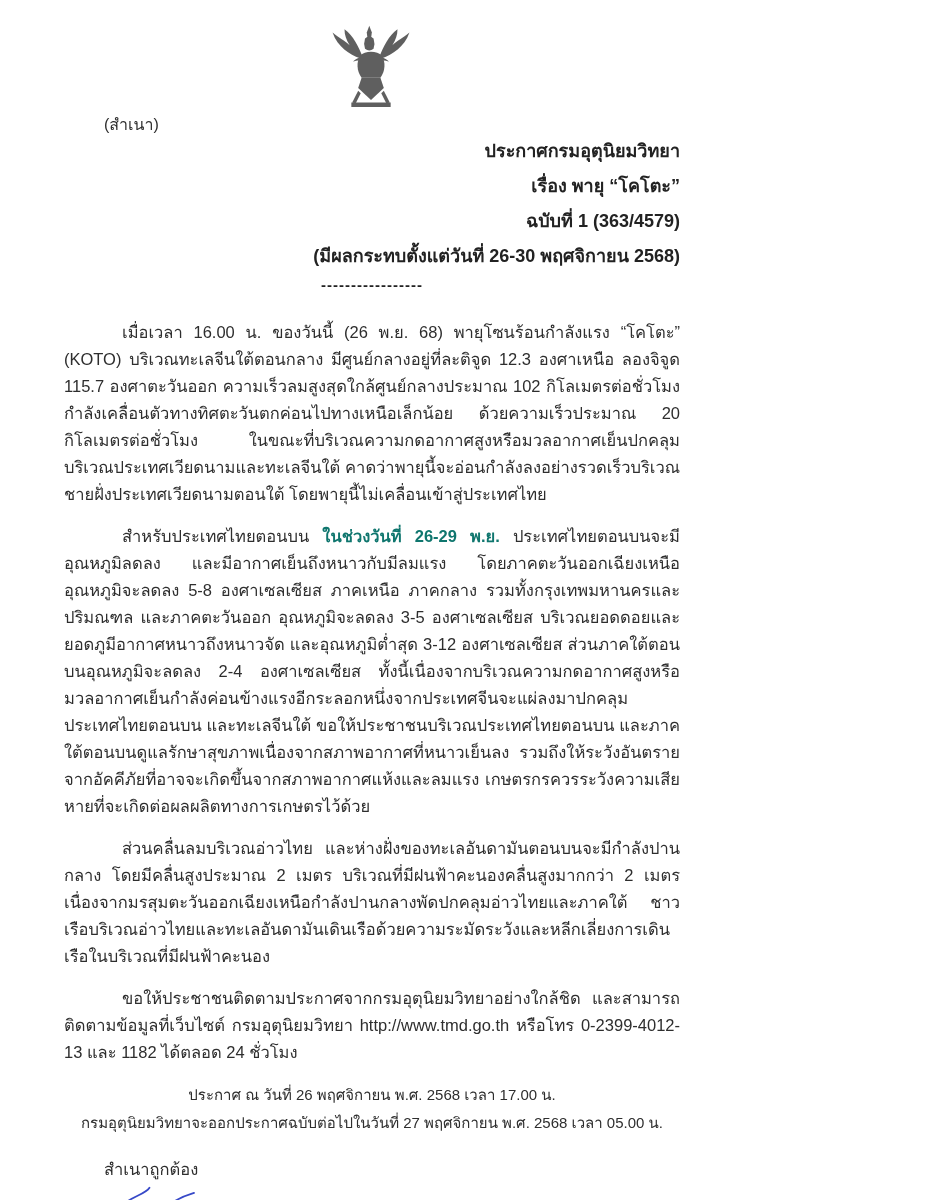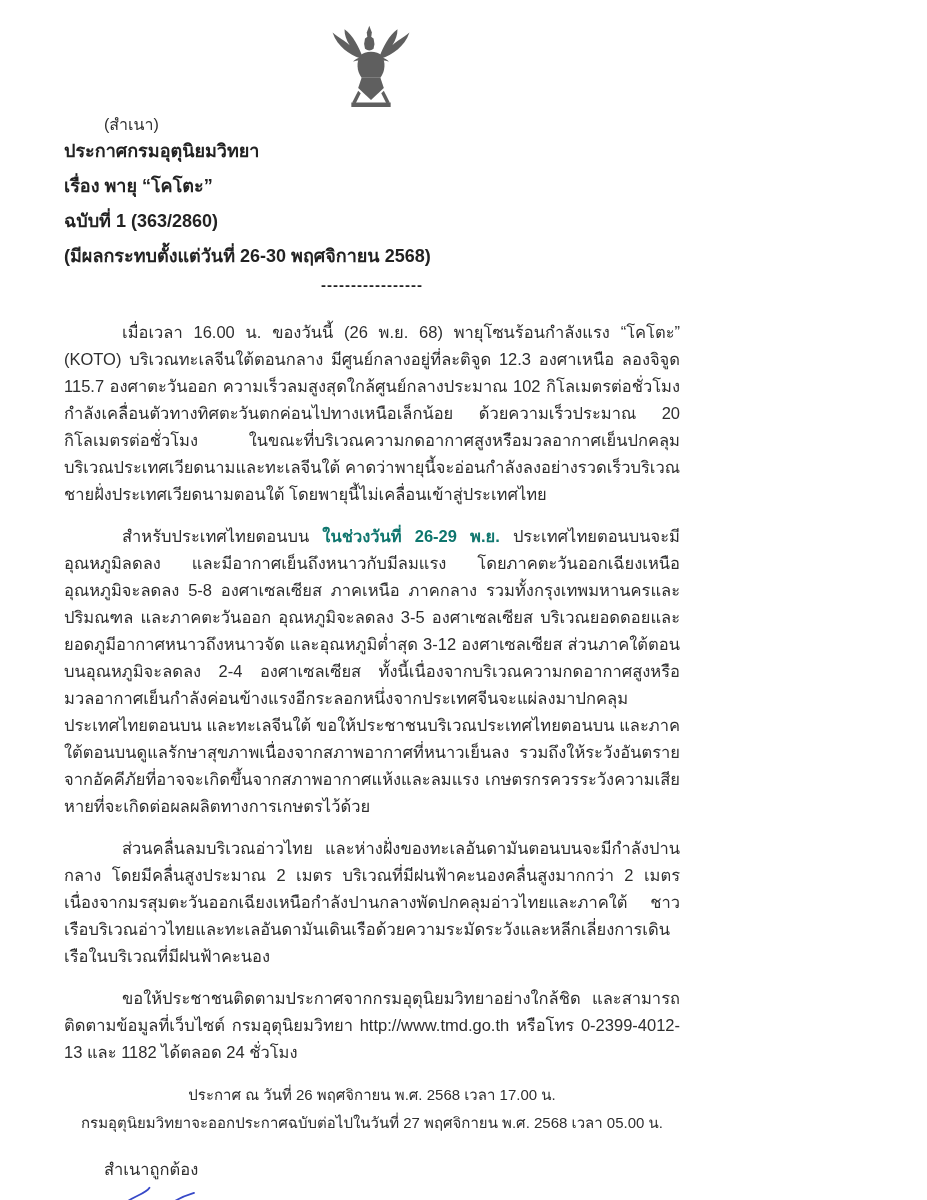--- a/index.html
+++ b/index.html
@@ -11,21 +11,21 @@
     color:#2e2e2e;
     overflow:hidden;
   }
   .content{padding:0 62px 0 64px;}
   .emblem-wrap{text-align:center;padding-top:24px;height:96px;}
   .copy-label{
     position:absolute;left:104px;top:112px;
     font-size:16px;color:#2e2e2e;
   }
   .title-block{
-    text-align:left;font-weight:bold;font-size:18px;
+    text-align:right;font-weight:bold;font-size:18px;
     line-height:35px;margin-top:14px;color:#222;
   }
   .divider{
     text-align:center;font-weight:bold;letter-spacing:1px;
     font-size:15px;margin-top:2px;color:#222;
   }
   .body-text{margin-top:26px;}
   .para{
     font-size:16.5px;line-height:27px;text-align:justify;
     text-indent:58px;margin:0 0 15px 0;color:#2e2e2e;
@@ -68,21 +68,21 @@
     </span>
   </div>
 
   <div class="copy-label">(สำเนา)</div>
 
   <div class="content">
 
     <div class="title-block">
       <div>ประกาศกรมอุตุนิยมวิทยา</div>
       <div>เรื่อง พายุ “โคโตะ”</div>
-      <div>ฉบับที่ 1 (363/2860)</div>
+      <div>ฉบับที่ 1 (363/4579)</div>
       <div>(มีผลกระทบตั้งแต่วันที่ 26-30 พฤศจิกายน 2568)</div>
     </div>
 
     <div class="divider">-----------------</div>
 
     <div class="body-text">
       <p class="para">เมื่อเวลา 16.00 น. ของวันนี้ (26 พ.ย. 68) พายุโซนร้อนกำลังแรง “โคโตะ” (KOTO) บริเวณทะเลจีนใต้ตอนกลาง มีศูนย์กลางอยู่ที่ละติจูด 12.3 องศาเหนือ ลองจิจูด 115.7 องศาตะวันออก ความเร็วลมสูงสุดใกล้ศูนย์กลางประมาณ 102 กิโลเมตรต่อชั่วโมง กำลังเคลื่อนตัวทางทิศตะวันตกค่อนไปทางเหนือเล็กน้อย ด้วยความเร็วประมาณ 20 กิโลเมตรต่อชั่วโมง ในขณะที่บริเวณความกดอากาศสูงหรือมวลอากาศเย็นปกคลุมบริเวณประเทศเวียดนามและทะเลจีนใต้ คาดว่าพายุนี้จะอ่อนกำลังลงอย่างรวดเร็วบริเวณชายฝั่งประเทศเวียดนามตอนใต้ โดยพายุนี้ไม่เคลื่อนเข้าสู่ประเทศไทย</p>
       <p class="para">
         <span>สำหรับประเทศไทยตอนบน </span><b>ในช่วงวันที่ 26-29 พ.ย.</b><span> ประเทศไทยตอนบนจะมีอุณหภูมิลดลง และมีอากาศเย็นถึงหนาวกับมีลมแรง โดยภาคตะวันออกเฉียงเหนือ อุณหภูมิจะลดลง 5-8 องศาเซลเซียส ภาคเหนือ ภาคกลาง รวมทั้งกรุงเทพมหานครและปริมณฑล และภาคตะวันออก อุณหภูมิจะลดลง 3-5 องศาเซลเซียส บริเวณยอดดอยและยอดภูมีอากาศหนาวถึงหนาวจัด และอุณหภูมิต่ำสุด 3-12 องศาเซลเซียส ส่วนภาคใต้ตอนบนอุณหภูมิจะลดลง 2-4 องศาเซลเซียส ทั้งนี้เนื่องจากบริเวณความกดอากาศสูงหรือมวลอากาศเย็นกำลังค่อนข้างแรงอีกระลอกหนึ่งจากประเทศจีนจะแผ่ลงมาปกคลุมประเทศไทยตอนบน และทะเลจีนใต้ ขอให้ประชาชนบริเวณประเทศไทยตอนบน และภาคใต้ตอนบนดูแลรักษาสุขภาพเนื่องจากสภาพอากาศที่หนาวเย็นลง รวมถึงให้ระวังอันตรายจากอัคคีภัยที่อาจจะเกิดขึ้นจากสภาพอากาศแห้งและลมแรง เกษตรกรควรระวังความเสียหายที่จะเกิดต่อผลผลิตทางการเกษตรไว้ด้วย</span>
       </p>

